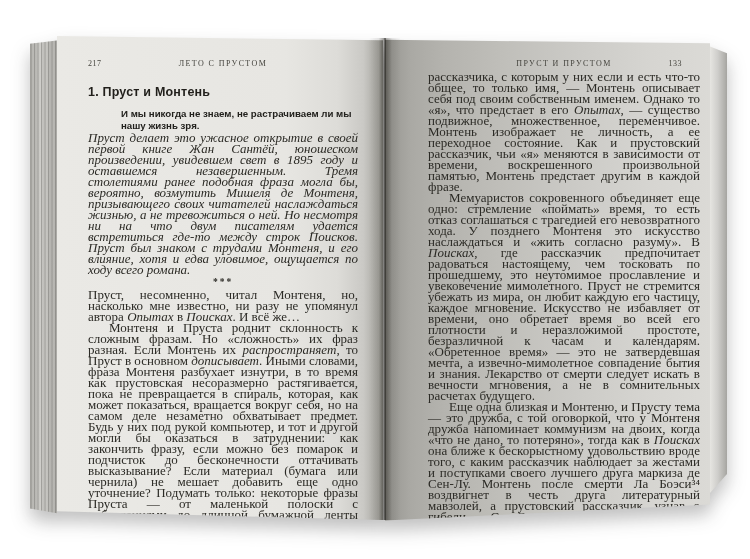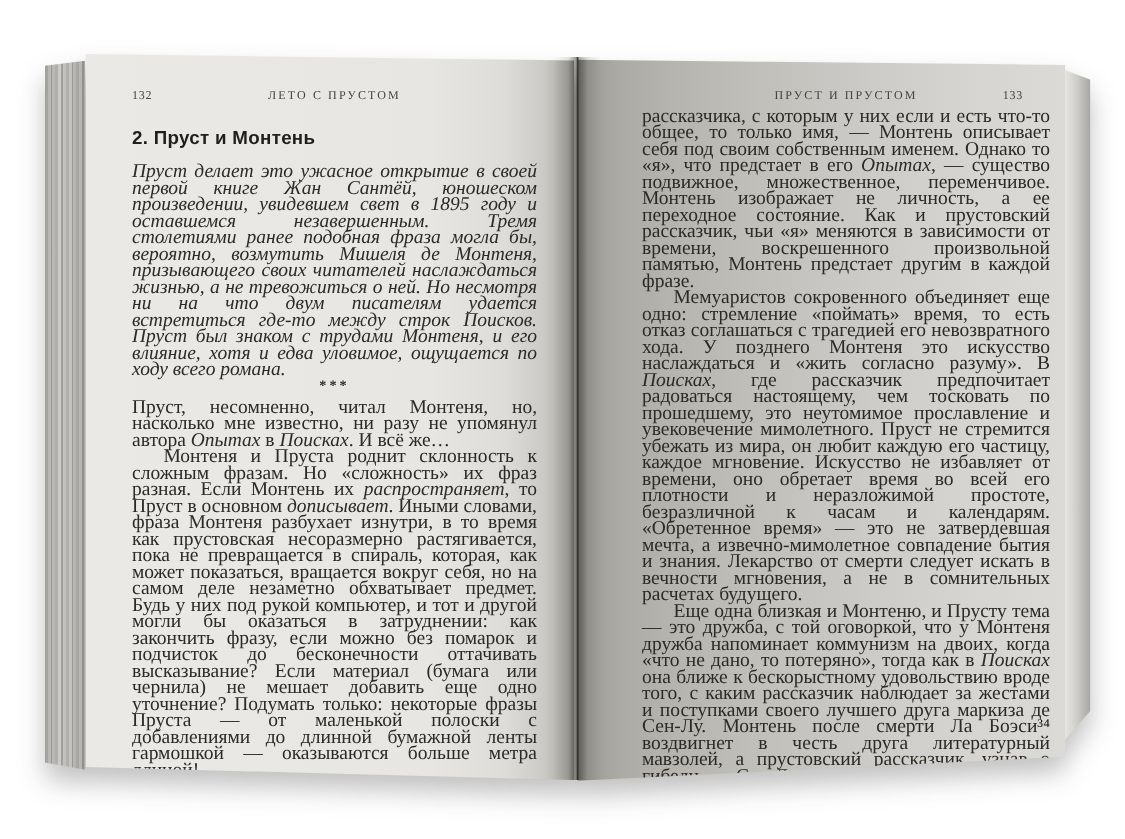--- a/index.html
+++ b/index.html
@@ -75,25 +75,26 @@
 </head>
 <body>
 
 <div class="book">
 
   <div class="edge-left"></div>
   <div class="edge-right"></div>
 
   <div class="page page-left">
     <div class="head-row">
-      <span class="pnum">132</span>
+      <span class="pnum">217</span>
       <span>ЛЕТО С ПРУСТОМ</span>
     </div>
-    <h2 class="chapter">2. Пруст и Монтень</h2>
+    <h2 class="chapter">1. Пруст и Монтень</h2>
     <div class="epigraph">
+      <div>И мы никогда не знаем, не растрачиваем ли мы нашу жизнь зря.</div>
     </div>
     <p class="body first it">Пруст делает это ужасное открытие в своей первой книге Жан Сантёй, юношеском произведении, увидевшем свет в 1895 году и оставшемся незавершенным. Тремя столетиями ранее подобная фраза могла бы, вероятно, возмутить Мишеля де Монтеня, призывающего своих читателей наслаждаться жизнью, а не тревожиться о ней. Но несмотря ни на что двум писателям удается встретиться где-то между строк Поисков. Пруст был знаком с трудами Монтеня, и его влияние, хотя и едва уловимое, ощущается по ходу всего романа.</p>
     <div class="sep">***</div>
     <p class="body">Пруст, несомненно, читал Монтеня, но, насколько мне известно, ни разу не упомянул автора <i>Опытах</i> в <i>Поисках</i>. И всё же…</p>
     <p class="body ind">Монтеня и Пруста роднит склонность к сложным фразам. Но «сложность» их фраз разная. Если Монтень их <i>распространяет</i>, то Пруст в основном <i>дописывает</i>. Иными словами, фраза Монтеня разбухает изнутри, в то время как прустовская несоразмерно растягивается, пока не превращается в спираль, которая, как может показаться, вращается вокруг себя, но на самом деле незаметно обхватывает предмет. Будь у них под рукой компьютер, и тот и другой могли бы оказаться в затруднении: как закончить фразу, если можно без помарок и подчисток до бесконечности оттачивать высказывание? Если материал (бумага или чернила) не мешает добавить еще одно уточнение? Подумать только: некоторые фразы Пруста — от маленькой полоски с добавлениями до длинной бумажной ленты гармошкой — оказываются больше метра длиной!</p>
   </div>
 
   <div class="page page-right">
     <div class="head-row">
       <span>ПРУСТ И ПРУСТОМ</span>

